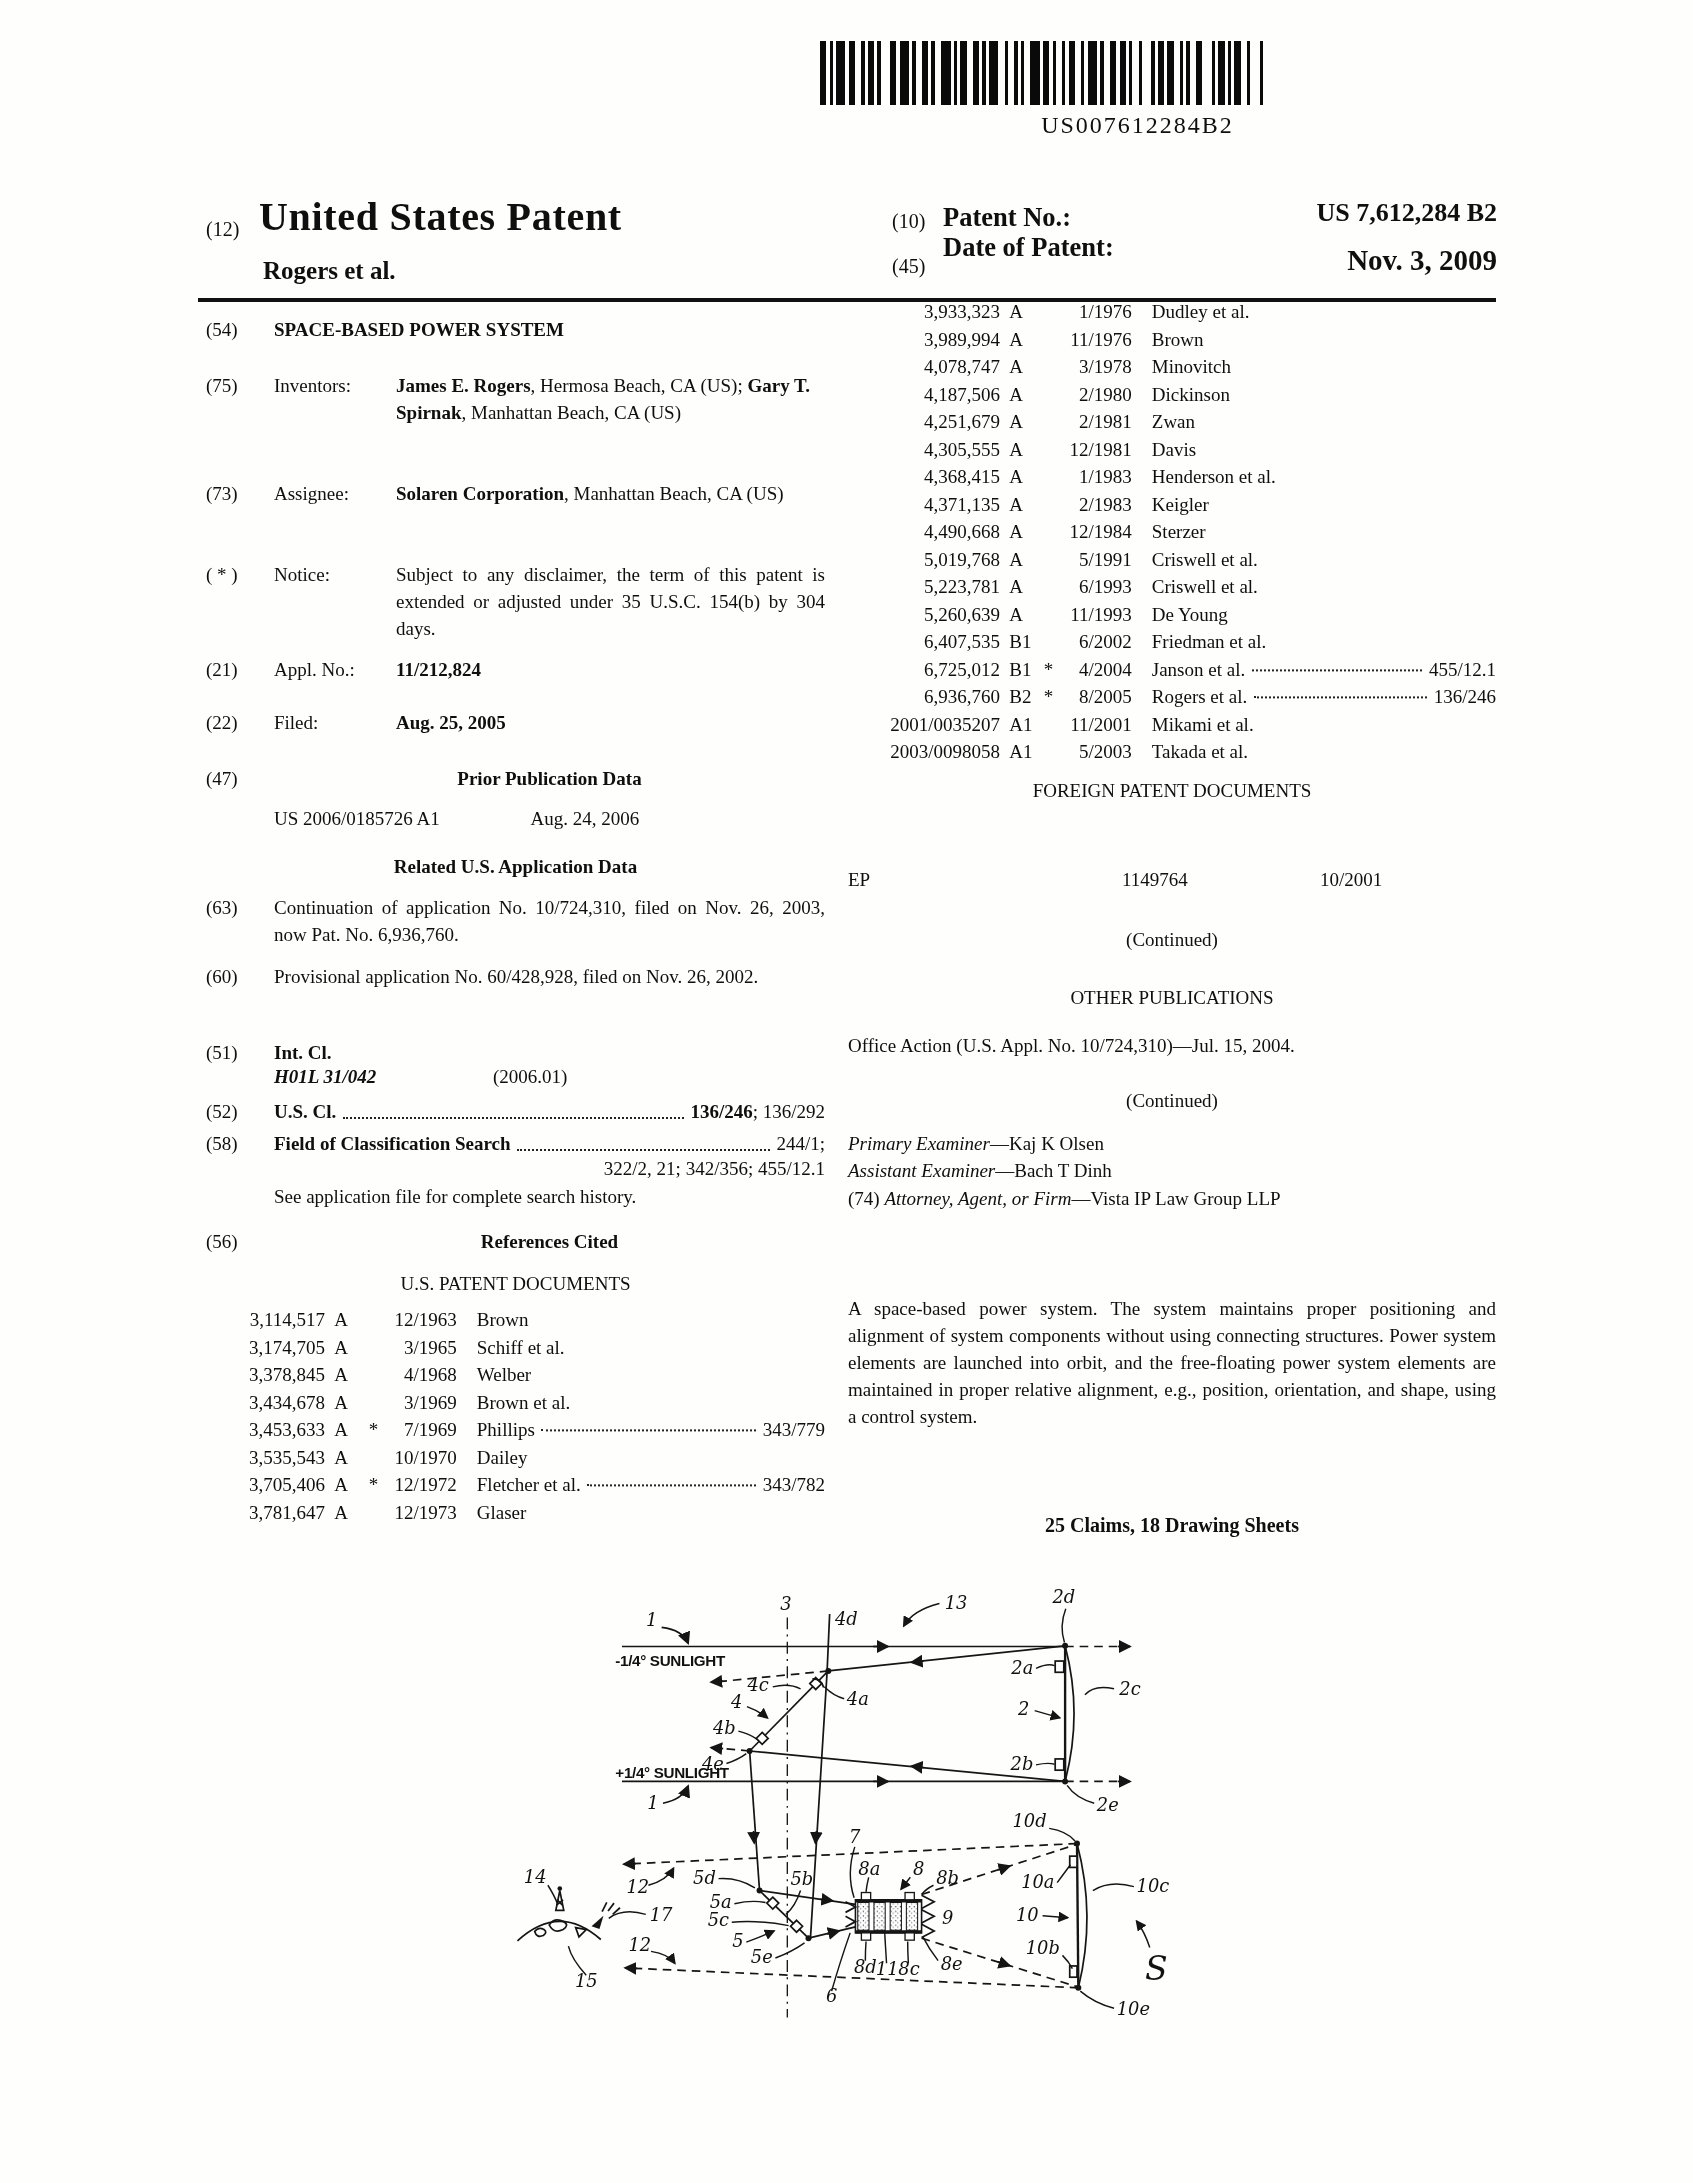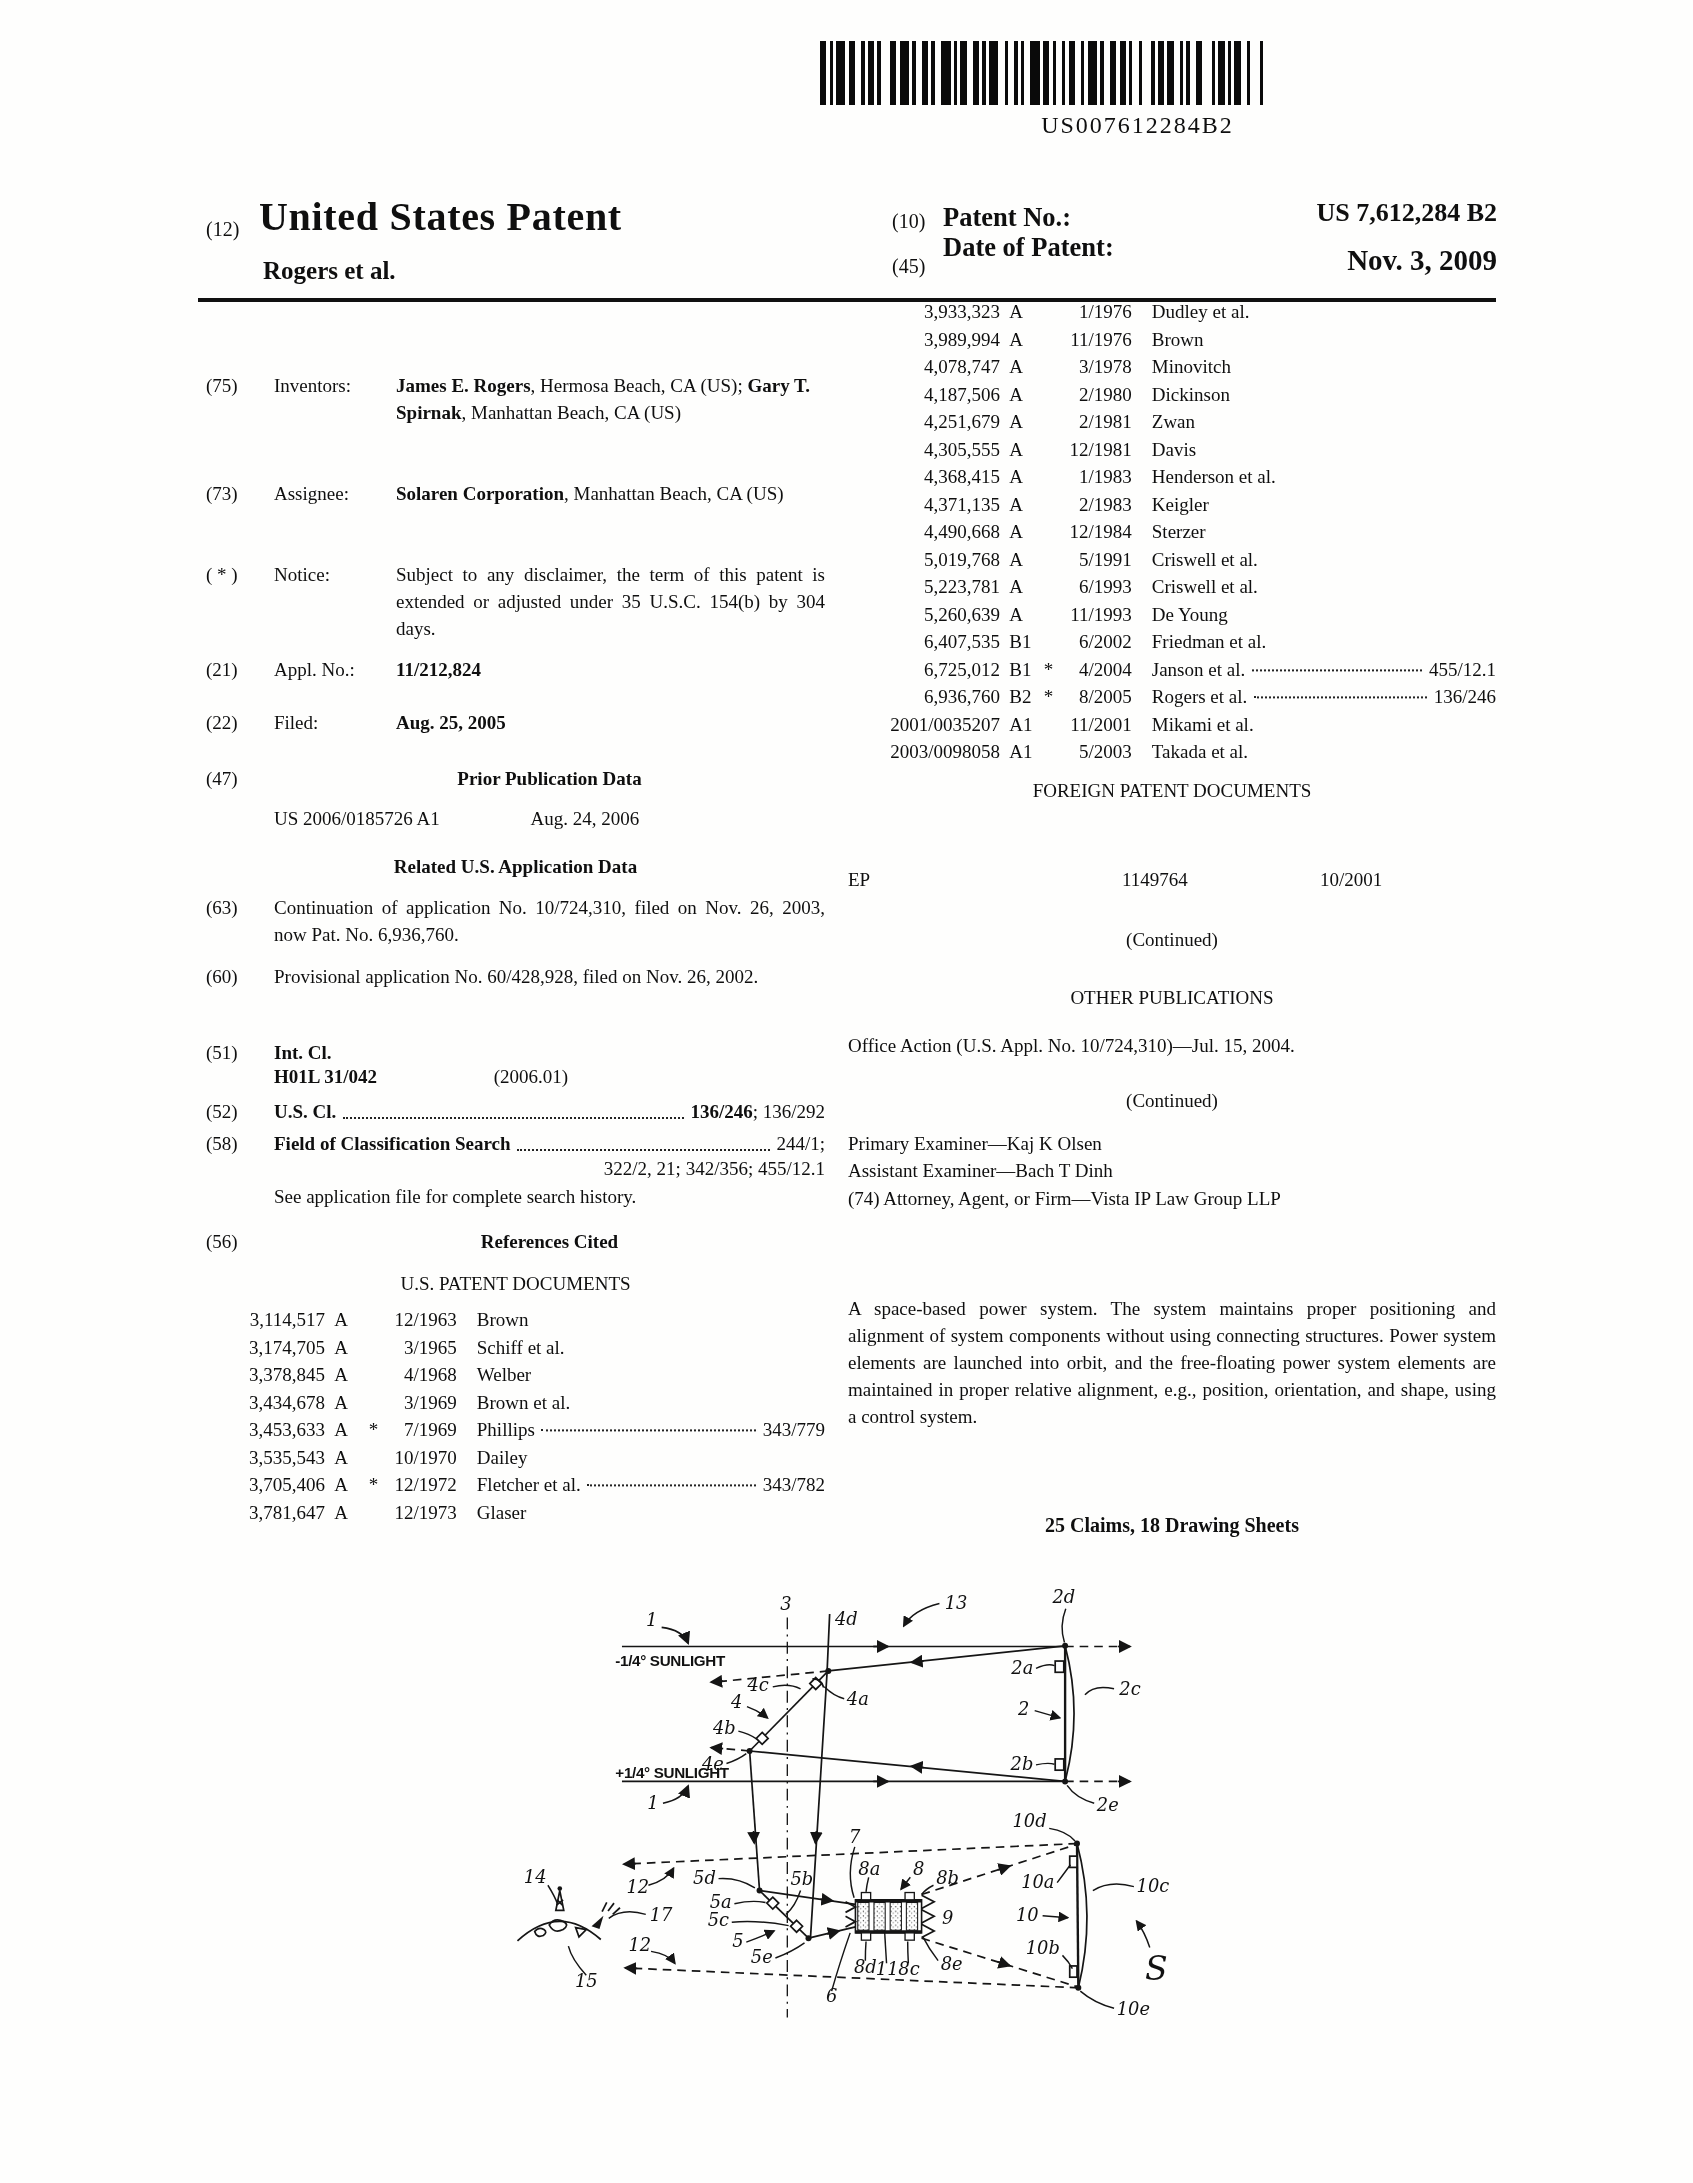--- a/index.html
+++ b/index.html
@@ -1,20 +1,20 @@
 <!DOCTYPE html>
 <html style="font-size:10.6px"><head>
 <meta charset="utf-8">
 <style>
   html,body{margin:0;padding:0;background:#9a9a9a;}
   #page{position:relative;width:1694px;height:2183px;background:#fefefd;color:#0f0f0f;
         font-family:"Liberation Serif",serif;font-size:19px;overflow:hidden;}
   .abs{position:absolute;}
   .b{font-weight:bold;}
-  .i{}
+  .i{font-style:italic;}
   .center{text-align:center;}
   .just{text-align:justify;}
   .t30{font-size:20px;}
   .lh{line-height:27px;}
 
   
   #barcode{left:820px;top:41px;width:635px;}
   #bars{display:flex;width:635px;height:64px;overflow:hidden;align-items:stretch;}
   #barcode .bc-text{text-align:center;font-size:24px;letter-spacing:2px;margin-top:6.6px;}
 
@@ -163,20 +163,24 @@
   <span class="abs" id="h-title">United States Patent</span>
   <span class="abs" id="h-auth">Rogers et al.</span>
   <span class="abs code" style="left:892px;top:210px;">(10)</span>
   <span class="abs" id="h-pn-label">Patent No.:</span>
   <span class="abs" id="h-pn">US 7,612,284 B2</span>
   <span class="abs code" style="left:892px;top:255px;">(45)</span>
   <span class="abs" id="h-dt-label">Date of Patent:</span>
   <span class="abs" id="h-dt">Nov. 3, 2009</span>
   <div class="abs rule"></div>
 
+  <div class="abs lcol entry" style="top:316px;">
+    <span class="etag">(54)</span>
+    <span class="evalue b">SPACE-BASED POWER SYSTEM</span>
+  </div>
 
   <div class="abs lcol entry" style="top:372px;">
     <span class="etag">(75)</span>
     <span class="elabel">Inventors:</span>
     <span class="evalue"><span class="b">James E. Rogers</span><span>, Hermosa Beach, CA (US); </span><span class="b">Gary T. Spirnak</span><span>, Manhattan Beach, CA (US)</span></span>
   </div>
 
   <div class="abs lcol entry" style="top:480px;">
     <span class="etag">(73)</span>
     <span class="elabel">Assignee:</span>

